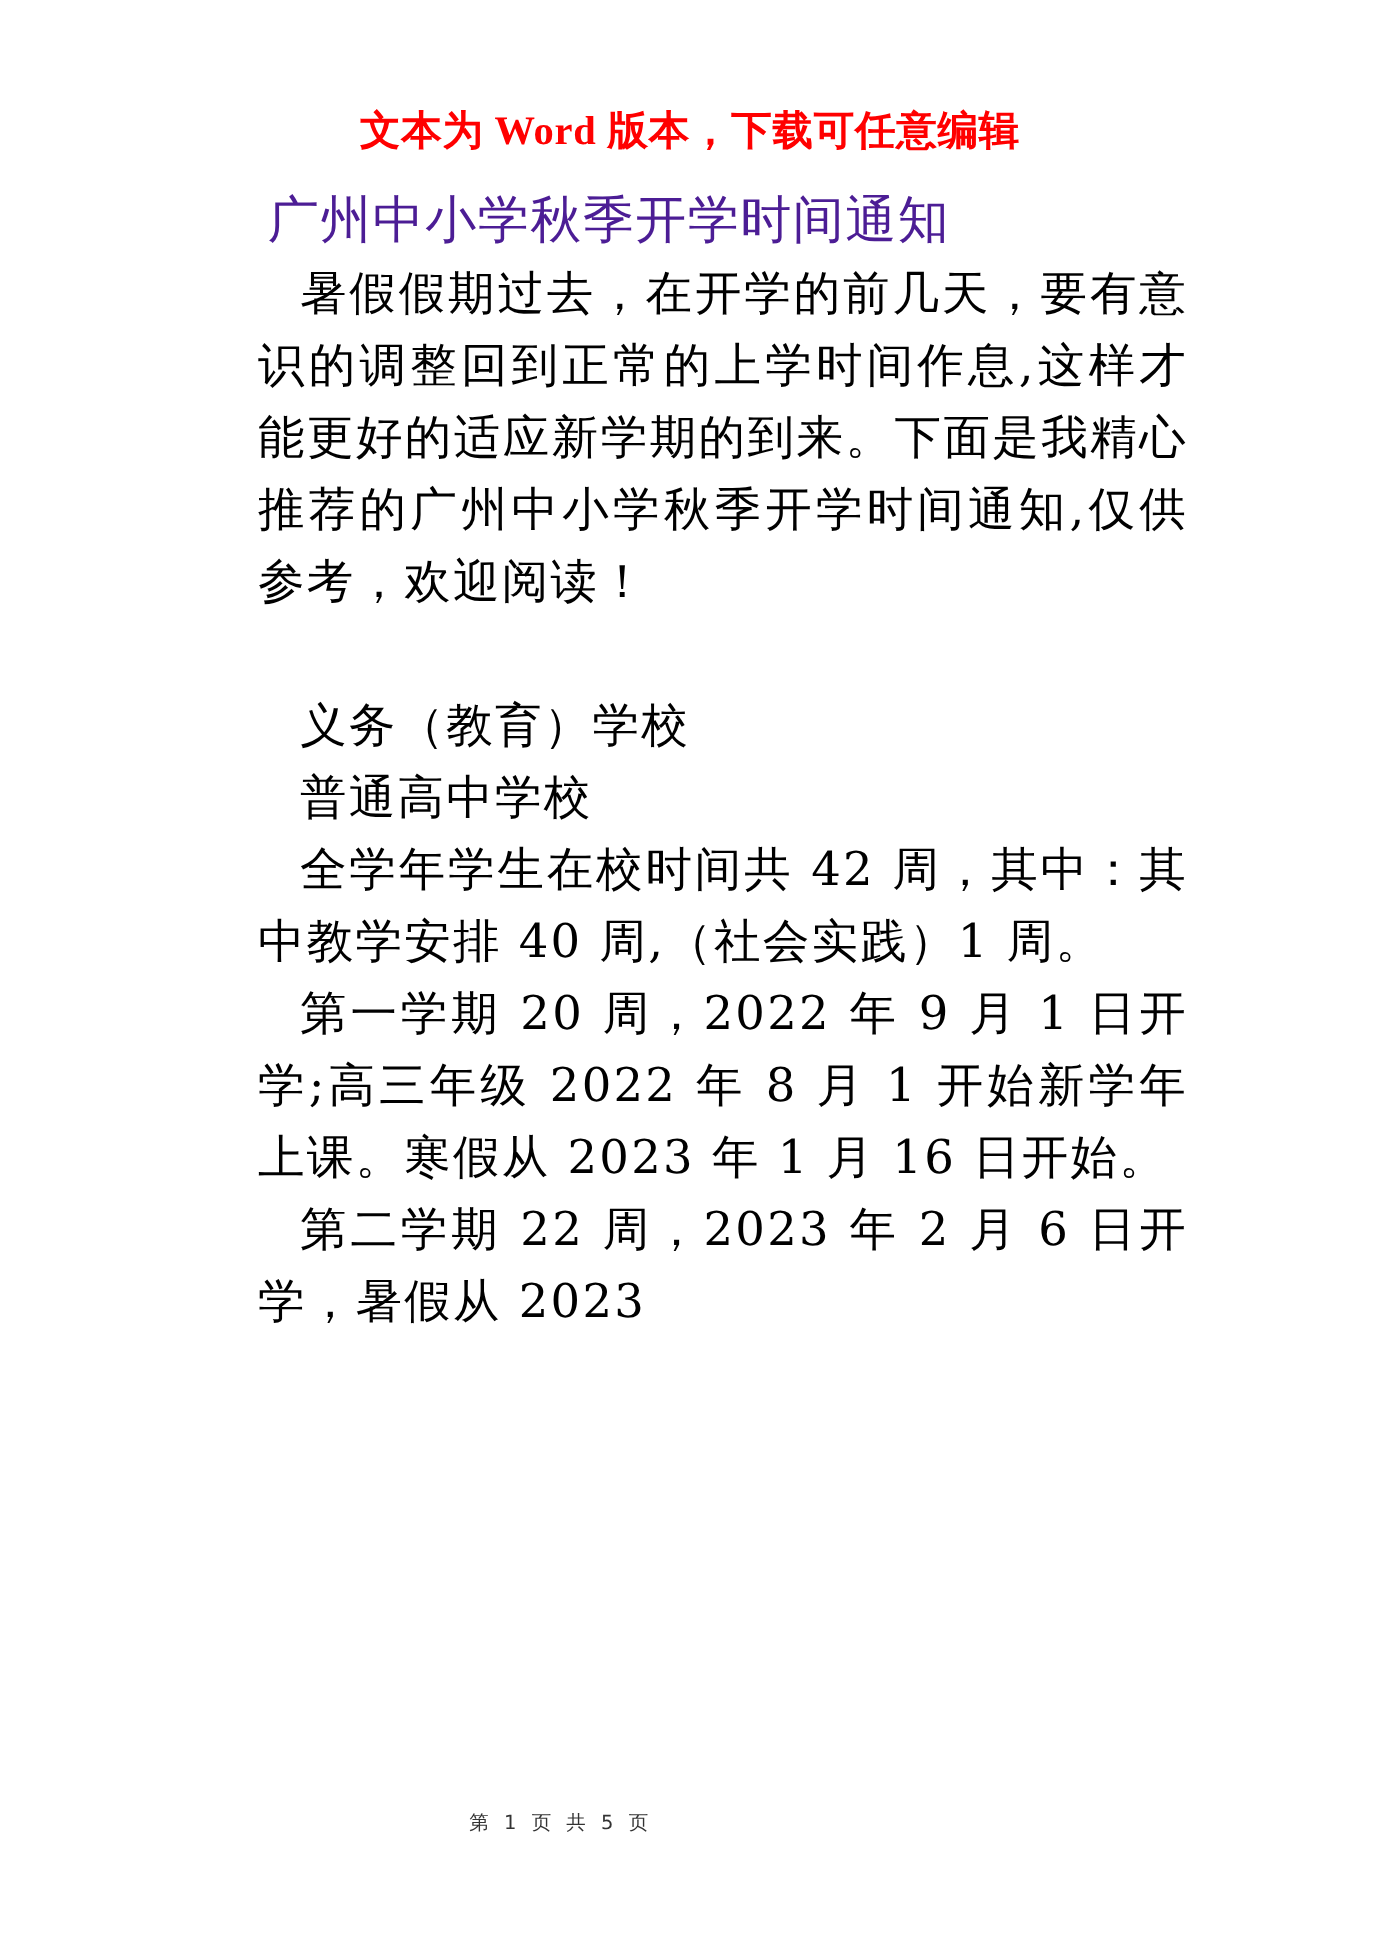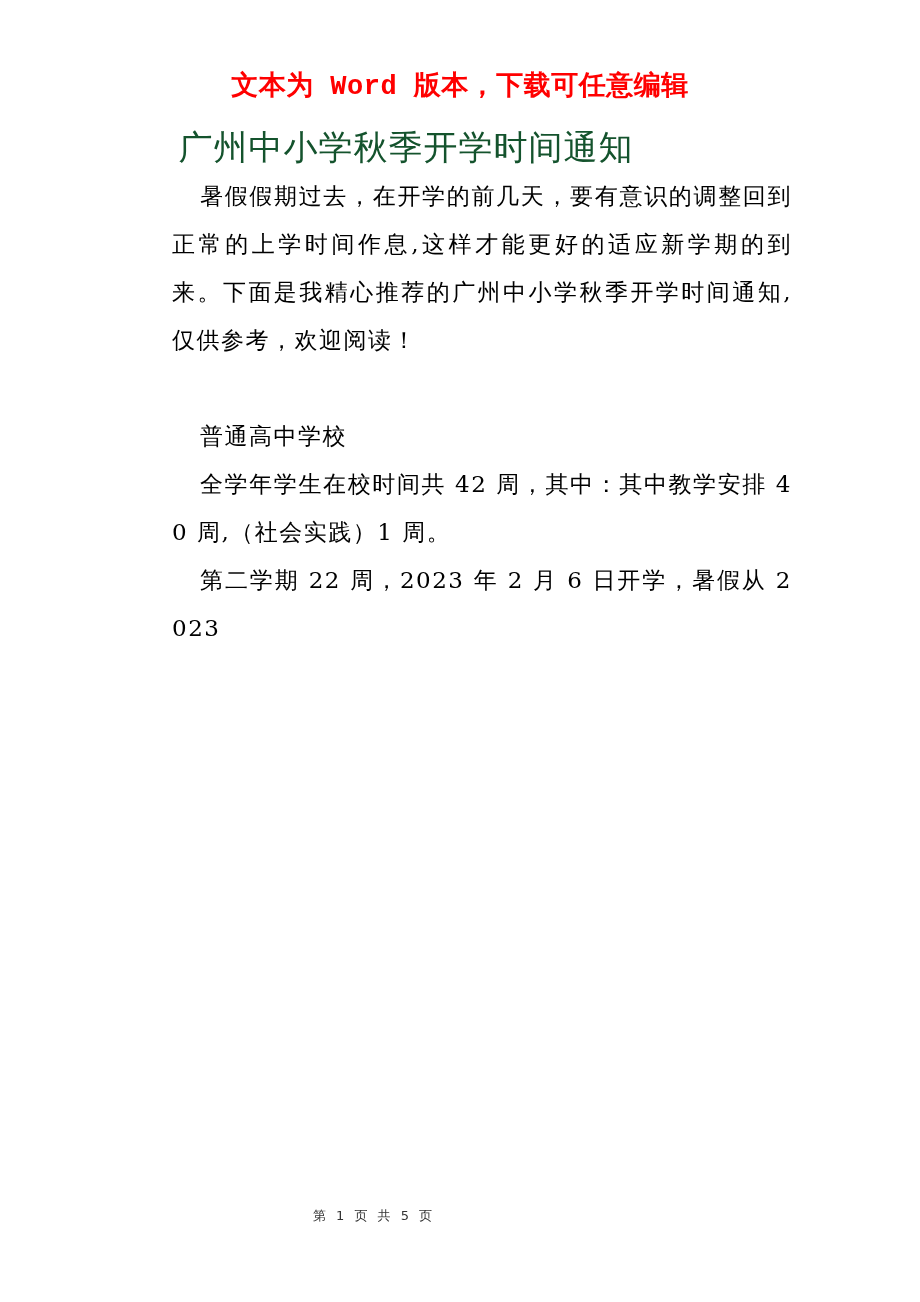--- a/index.html
+++ b/index.html
@@ -14,48 +14,48 @@
       overflow: hidden;
       font-family: "DejaVu Serif", "Liberation Serif", serif;
       color: #000000;
     }
     .banner {
       position: absolute;
       top: 68px;
       left: 0;
       width: 920px;
       text-align: center;
-      font-family: Liberation Mono, monospace;
+      font-family: Liberation Serif, serif;
       font-weight: bold;
       font-size: 27px;
       line-height: 38px;
       color: #ff0000;
       letter-spacing: 0.5px;
     }
     .title {
       position: absolute;
       top: 125px;
       left: 0;
       width: 812px;
       text-align: center;
       font-family: "DejaVu Sans", "Liberation Sans", sans-serif;
       font-size: 34px;
       line-height: 44px;
-      color: #14532d;
+      color: #4c1d95;
       letter-spacing: 1px;
     }
     .content {
       position: absolute;
       top: 172px;
       left: 172px;
       width: 620px;
     }
     .para {
       margin: 0;
-      font-size: 23px;
+      font-size: 31px;
       line-height: 48px;
       text-indent: 28px;
       letter-spacing: 1.5px;
       text-align: justify;
       word-break: break-all;
     }
     .gap {
       height: 48px;
     }
     .footer {
@@ -74,18 +74,20 @@
 </head>
 <body>
 
 <div class="banner">文本为 Word 版本，下载可任意编辑</div>
 
 <div class="title">广州中小学秋季开学时间通知</div>
 
 <div class="content">
   <p class="para">暑假假期过去，在开学的前几天，要有意识的调整回到正常的上学时间作息,这样才能更好的适应新学期的到来。下面是我精心推荐的广州中小学秋季开学时间通知,仅供参考，欢迎阅读！</p>
   <div class="gap"></div>
+  <p class="para">义务（教育）学校</p>
   <p class="para">普通高中学校</p>
   <p class="para">全学年学生在校时间共 42 周，其中：其中教学安排 40 周,（社会实践）1 周。</p>
+  <p class="para">第一学期 20 周，2022 年 9 月 1 日开学;高三年级 2022 年 8 月 1 开始新学年上课。寒假从 2023 年 1 月 16 日开始。</p>
   <p class="para">第二学期 22 周，2023 年 2 月 6 日开学，暑假从 2023</p>
 </div>
 
 <div class="footer">第 1 页 共 5 页</div>
 
 </body></html>

